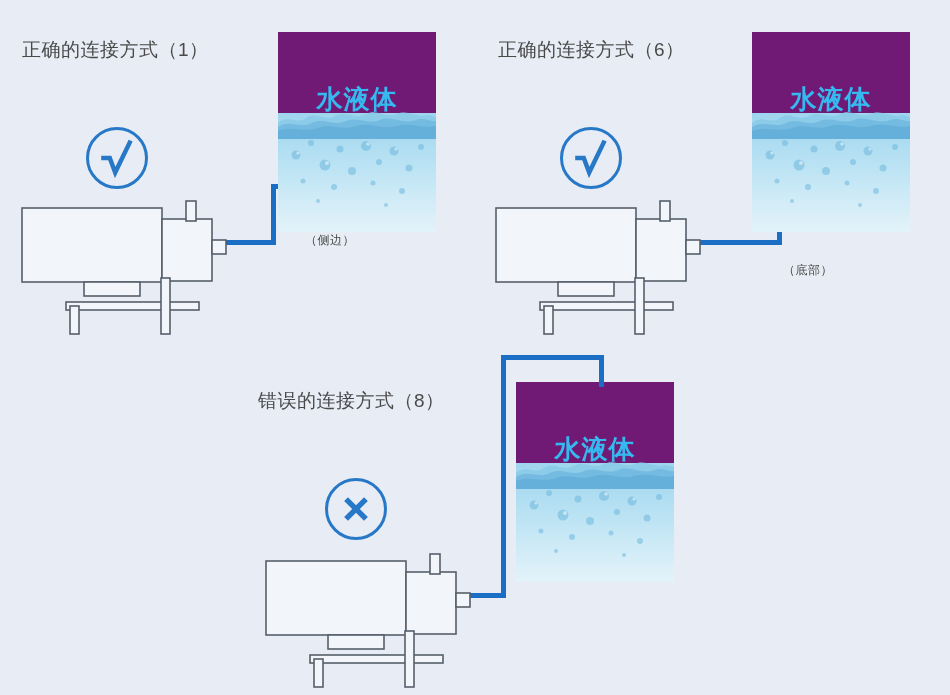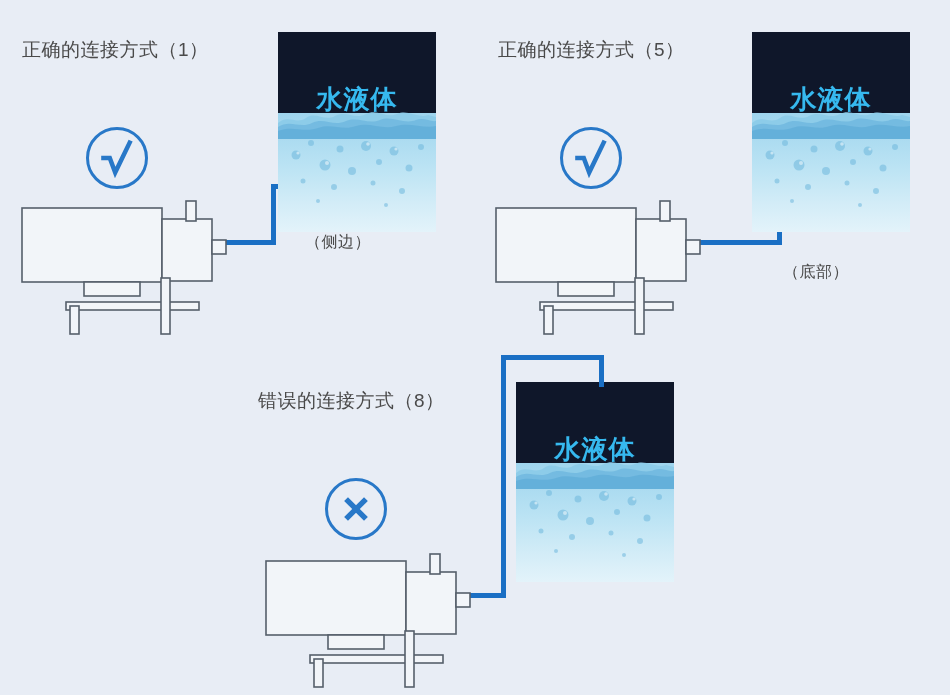--- a/index.html
+++ b/index.html
@@ -16,40 +16,40 @@
   
   .title{
     position:absolute;
     font-size:19px;
     color:#4a4a4a;
     letter-spacing:0.5px;
     white-space:nowrap;
   }
   .caption{
     position:absolute;
-    font-size:16px;
+    font-size:12px;
     color:#4a4a4a;
     letter-spacing:0.5px;
     white-space:nowrap;
   }
 
   
   .mark{
     position:absolute;
     width:62px;height:62px;
     border:3px solid #2878c8;
     border-radius:50%;
     box-sizing:border-box;
   }
   .mark svg{display:block;width:100%;height:100%;}
 
   
   .tank{
     position:absolute;
-    background:#0f172a;
+    background:#701a75;
     overflow:hidden;
   }
   .tank-label{
     position:absolute;
     left:0;right:0;
     text-align:center;
     font-size:26px;
     font-weight:bold;
     color:#36b9ef;
     letter-spacing:1px;
@@ -146,21 +146,21 @@
           <rect x="48" y="110" width="133" height="8"></rect>
           <rect x="52" y="114" width="9" height="28"></rect>
           <rect x="143" y="86" width="9" height="56"></rect>
         </g>
       </svg>
     </div>
   </div>
 
   <div class="panel">
 
-    <div class="title" style="left:498px;top:37px;">正确的连接方式（5）</div>
+    <div class="title" style="left:498px;top:37px;">正确的连接方式（6）</div>
 
     <div class="mark" style="left:560px;top:127px;">
       <svg viewBox="0 0 62 62" aria-hidden="true">
         <path d="M16 31 L23 31 L29 47 L45 14" fill="none" stroke="#2878c8" stroke-width="5" stroke-linecap="square" stroke-linejoin="miter"></path>
       </svg>
     </div>
 
     <div class="tank" style="left:752px;top:32px;width:158px;height:200px;">
       <div class="tank-label" style="top:50px;">水液体</div>
       <div class="water" style="height:119px;">

